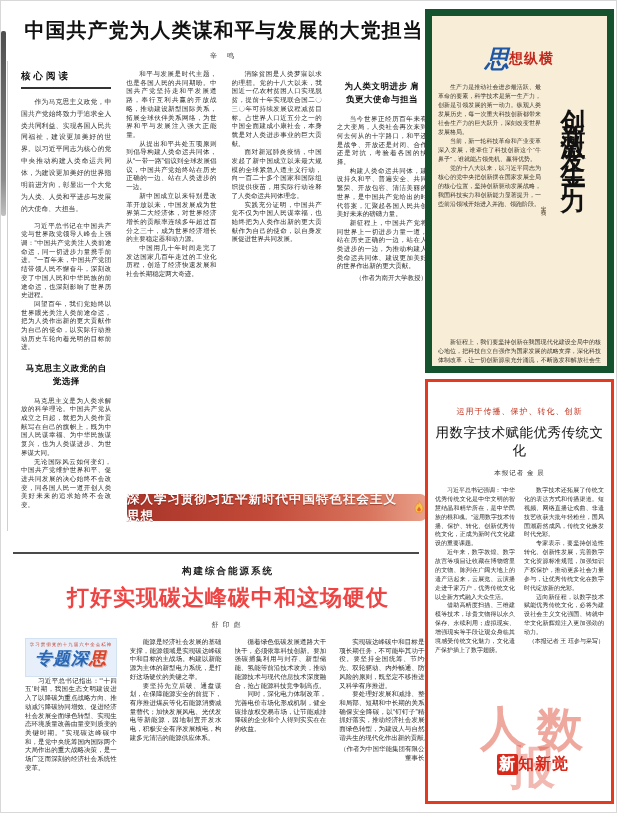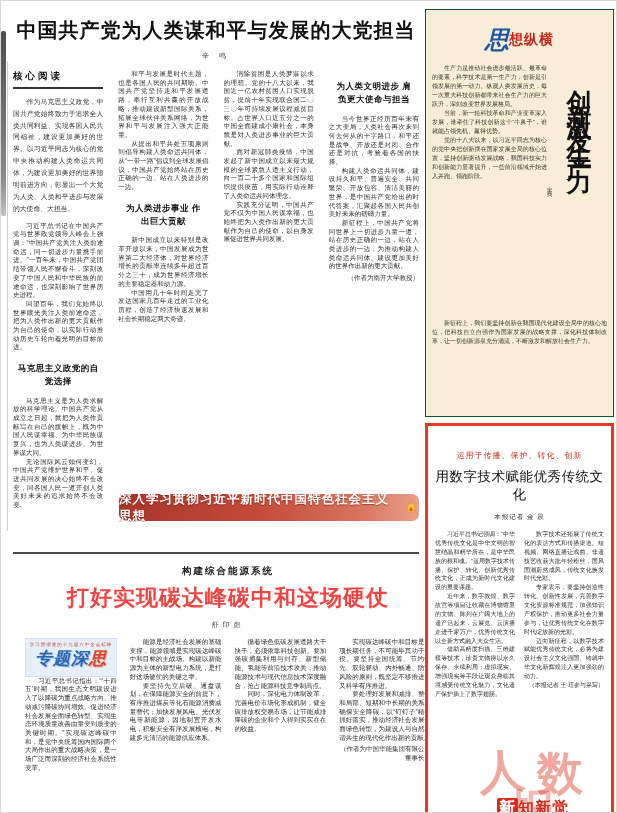--- a/index.html
+++ b/index.html
@@ -10,21 +10,21 @@
     font-family:"Liberation Sans","DejaVu Sans",sans-serif;
     border:1px solid #d8d8d8;
     color:#222;
   }
   
   .edge-shadow { position:absolute; left:0; top:30px; width:5px; height:185px;
     background:linear-gradient(180deg,#2e2e2e,#777 80%,#b5b5b5); border-radius:2px; opacity:.85; }
   .edge-line { position:absolute; left:6px; top:60px; width:1px; height:470px; background:#cfcfcf; }
 
   
-  .top-article { position:absolute; left:12px; top:8px; width:406px; height:534px; }
+  .top-article { position:absolute; left:20px; top:8px; width:406px; height:534px; }
   .headline-1 { font-family:"Liberation Serif","DejaVu Serif",serif; font-weight:bold;
     font-size:20px; letter-spacing:1px; text-align:center; color:#111; margin-top:8px; }
   .byline-sm { font-size:7px; color:#444; text-align:center; margin-top:7px; letter-spacing:4px; }
   .cols { display:flex; gap:15px; margin-top:9px; height:452px; overflow:hidden; position:relative; }
   .col { flex:1 1 0; font-size:6.5px; line-height:1.34; text-align:justify; color:#2a2a2a; overflow:hidden; }
   .col p { text-indent:2em; margin:0; }
   .subhead { font-weight:bold; font-size:8.5px; line-height:1.5; text-align:center;
     color:#111; margin:10px 4px 9px; letter-spacing:0.5px; }
   .attribution { text-indent:0 !important; text-align:right; color:#333; margin-top:3px !important; }
 
@@ -54,21 +54,21 @@
   .zt-logo { background:#e7f0fa; border:1px solid #d3e2f2; text-align:center;
     padding:3px 2px 5px; }
   .zt-top { font-size:4.5px; color:#c23b2e; letter-spacing:1px; white-space:nowrap; overflow:hidden; }
   .zt-chars { font-family:"Liberation Serif","DejaVu Serif",serif; font-weight:bold; font-style:italic;
     font-size:17px; letter-spacing:1px; text-shadow:1px 1px 0 #aac3de; }
   .zt-blue { color:#2a66b4; }
   .zt-red  { color:#d8432a; text-shadow:1px 1px 0 #e8b0a0; }
 
   
   .right-strip { position:absolute; left:424px; top:8px; width:189px; }
-  .sixiang { height:408px; background:#f8eed8; border:1px solid #14532d; padding:8px 6px; position:relative; overflow:hidden; }
+  .sixiang { height:364px; background:#f8eed8; border:7px solid #14532d; padding:21px 6px; position:relative; overflow:hidden; }
   .sx-logo { text-align:center; margin:6px 0 8px; white-space:nowrap; }
   .sx-char { font-family:"Liberation Serif","DejaVu Serif",serif; font-weight:bold; font-style:italic;
     font-size:24px; color:#1d57a6; vertical-align:middle; }
   .sx-rest { font-weight:bold; font-size:14px; color:#c2281e; vertical-align:middle; letter-spacing:1px; }
   .sx-body { display:flex; height:252px; overflow:hidden; }
   .sx-left { flex:1 1 auto; font-size:6px; line-height:1.5; text-align:justify; color:#3a332a; overflow:hidden; padding-right:4px; }
   .sx-left p { text-indent:2em; }
   .sx-titlewrap { flex:0 0 56px; position:relative; display:flex; justify-content:center; }
   .sx-title { writing-mode:vertical-rl; font-family:"Liberation Serif","DejaVu Serif",serif;
     font-weight:bold; font-size:25px; letter-spacing:13px; color:#111; margin-top:6px; }
@@ -126,22 +126,20 @@
             <p>马克思主义是为人类求解放的科学理论。中国共产党从成立之日起，就把为人类作贡献写在自己的旗帜上，既为中国人民谋幸福、为中华民族谋复兴，也为人类谋进步、为世界谋大同。</p>
             <p>无论国际风云如何变幻，中国共产党维护世界和平、促进共同发展的决心始终不会改变，同各国人民一道开创人类美好未来的追求始终不会改变。</p>
           </div>
       </div>
 
       <div class="col">
         <div>
             <p>和平与发展是时代主题，也是各国人民的共同期盼。中国共产党坚持走和平发展道路，奉行互利共赢的开放战略，推动建设新型国际关系，拓展全球伙伴关系网络，为世界和平与发展注入强大正能量。</p>
             <p>从提出和平共处五项原则到倡导构建人类命运共同体，从“一带一路”倡议到全球发展倡议，中国共产党始终站在历史正确的一边、站在人类进步的一边。</p>
           </div>
-        <div class="subhead">为人类进步事业
-作出巨大贡献</div>
         <div>
             <p>新中国成立以来特别是改革开放以来，中国发展成为世界第二大经济体，对世界经济增长的贡献率连续多年超过百分之三十，成为世界经济增长的主要稳定器和动力源。</p>
             <p>中国用几十年时间走完了发达国家几百年走过的工业化历程，创造了经济快速发展和社会长期稳定两大奇迹。</p>
           </div>
       </div>
 
       <div class="col">
         <div>
             <p>消除贫困是人类梦寐以求的理想。党的十八大以来，我国近一亿农村贫困人口实现脱贫，提前十年实现联合国二〇三〇年可持续发展议程减贫目标。占世界人口近五分之一的中国全面建成小康社会，本身就是对人类进步事业的巨大贡献。</p>
             <p>面对新冠肺炎疫情，中国发起了新中国成立以来最大规模的全球紧急人道主义行动，向一百二十多个国家和国际组织提供疫苗，用实际行动诠释了人类命运共同体理念。</p>

